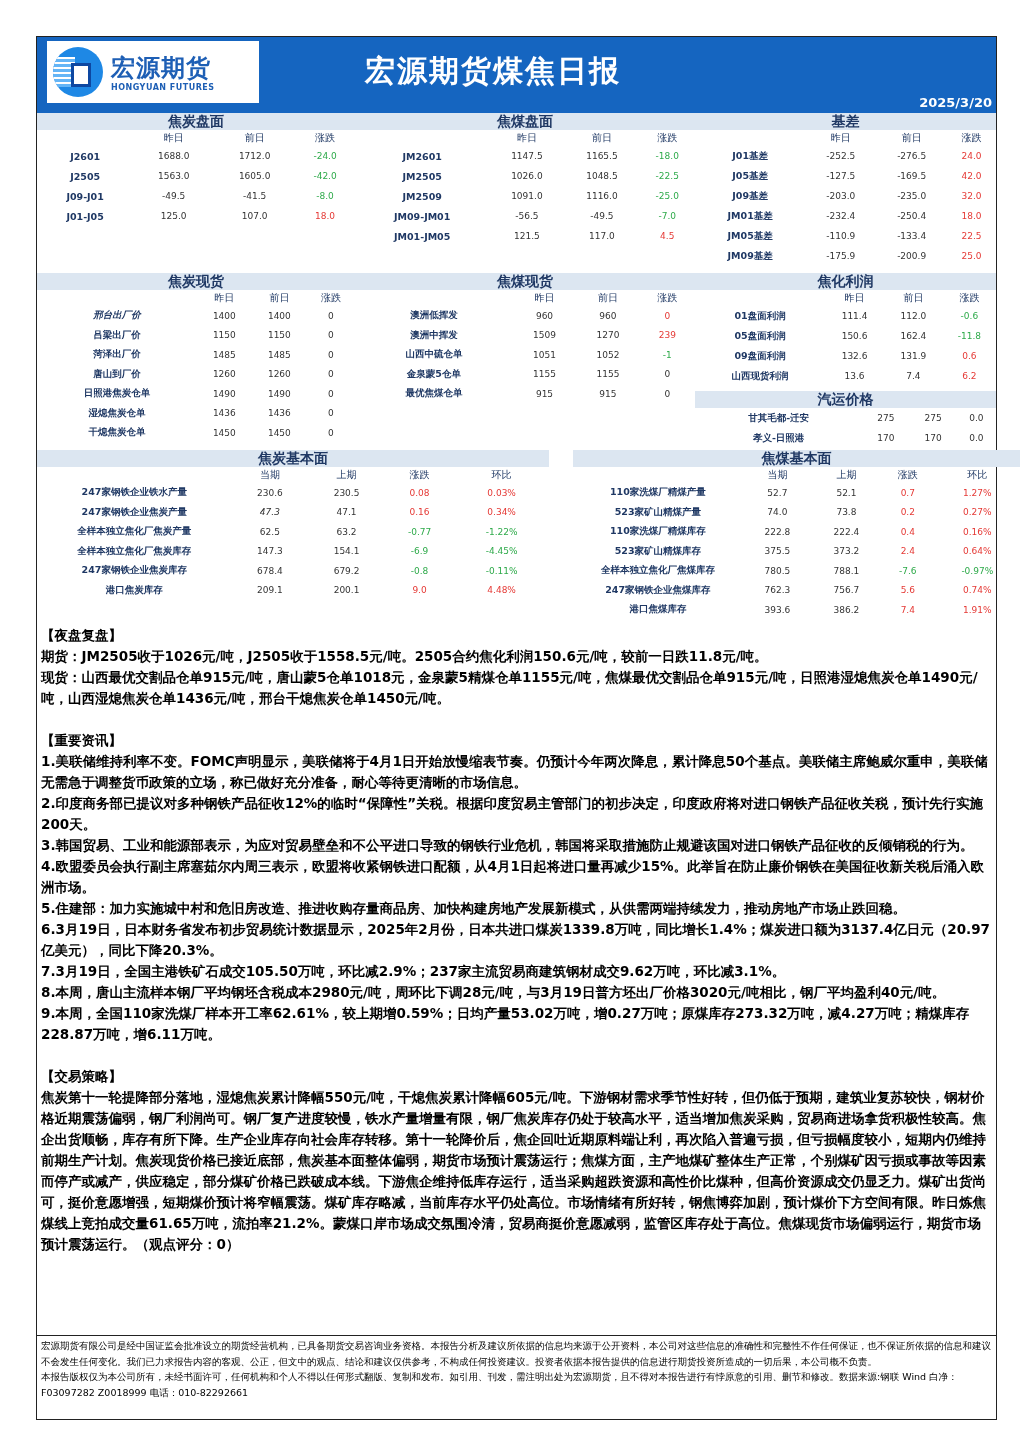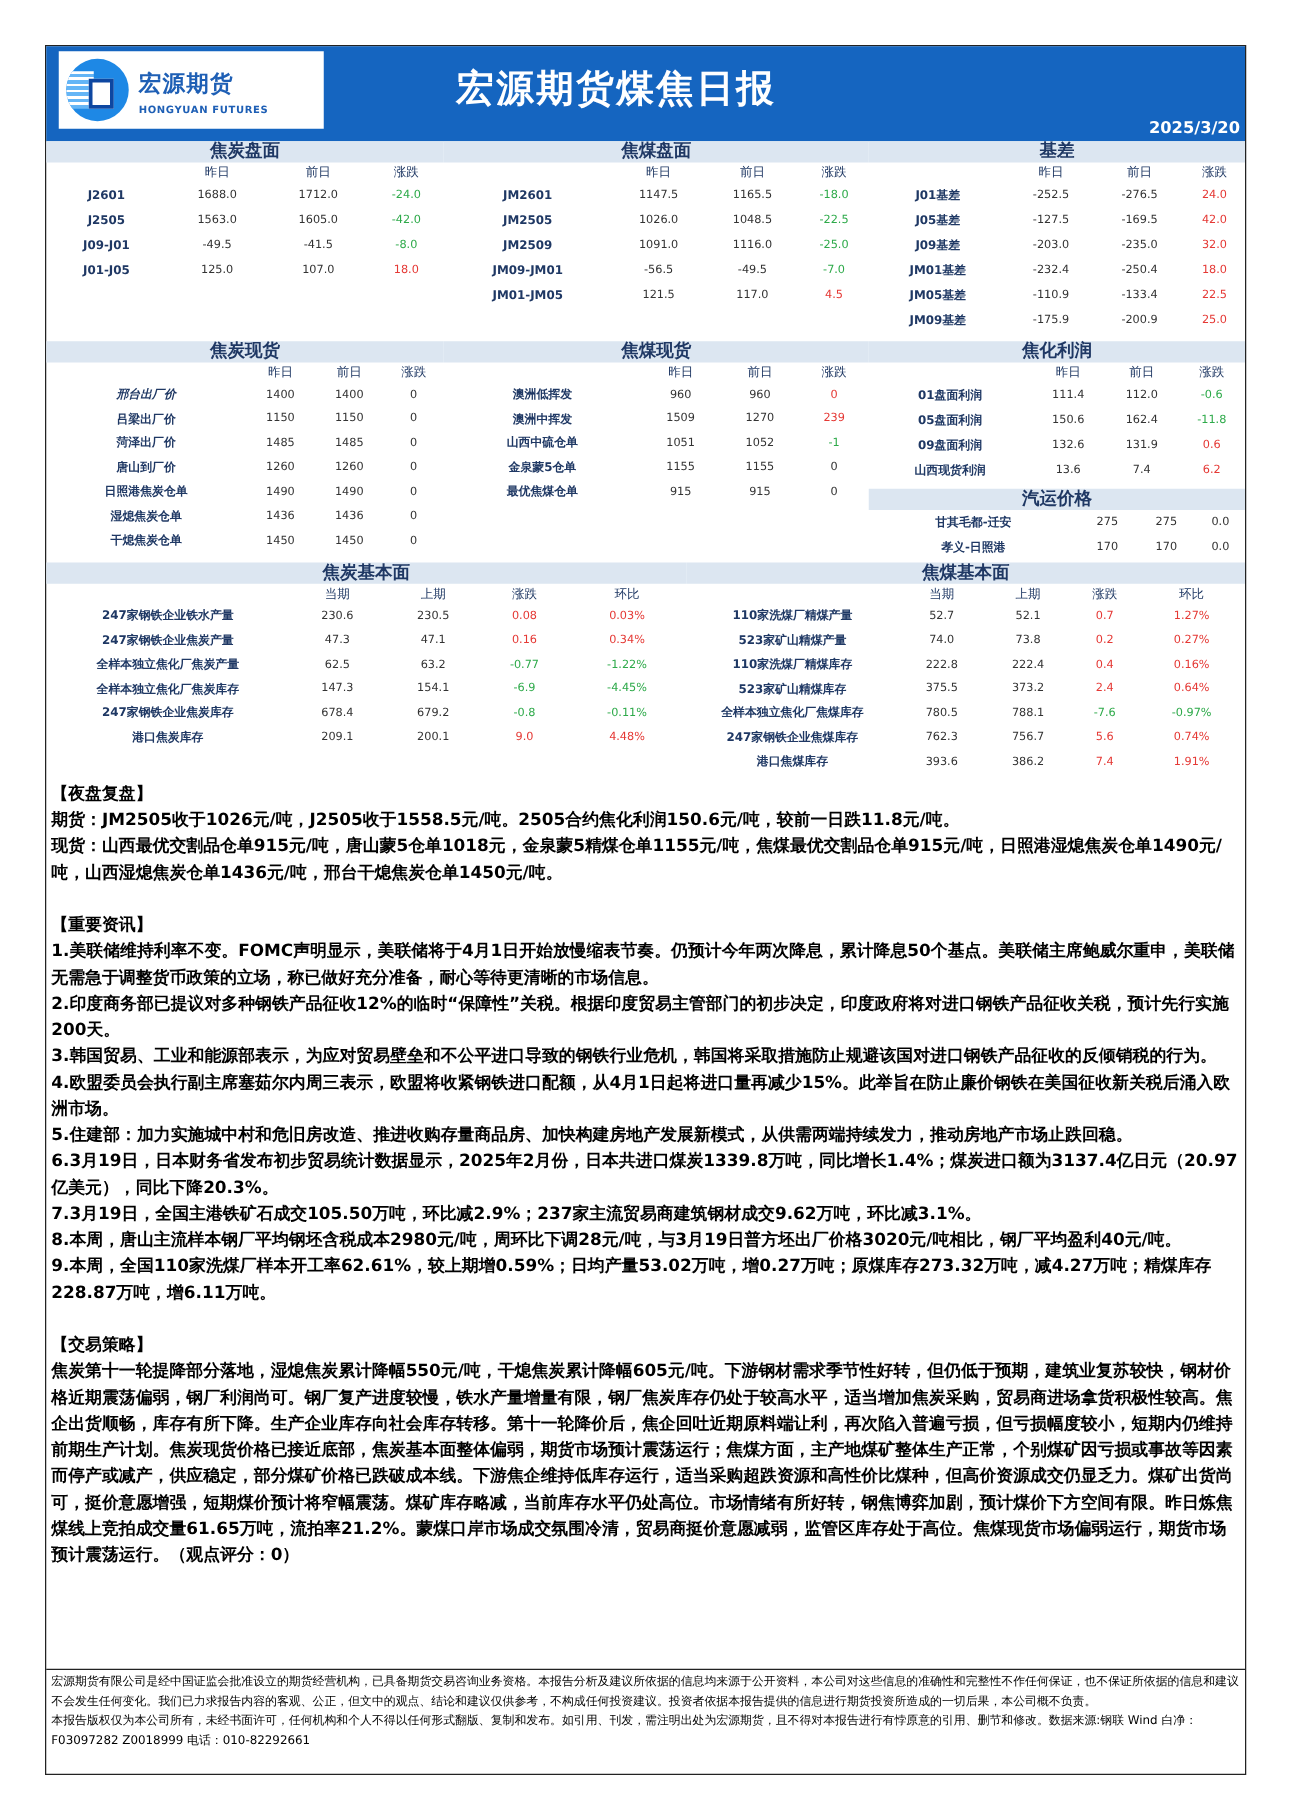--- a/index.html
+++ b/index.html
@@ -4,21 +4,21 @@
 <style>
   * { box-sizing: border-box; margin: 0; padding: 0; }
   body { width: 1033px; height: 1456px; background: #ffffff; font-family: "DejaVu Sans", sans-serif; position: relative; }
   .page { position: absolute; left: 36px; top: 36px; width: 961px; height: 1384px; border: 1px solid #222; background: #fff; }
   .header { position: absolute; left: 0; top: 0; width: 959px; height: 76px; background: #1565c0; }
   .logo { position: absolute; left: 10px; top: 4px; width: 212px; height: 62px; background: #fff; display: flex; align-items: center; padding-left: 6px; }
   .logo-mark { width: 50px; height: 50px; border-radius: 50%; background: radial-gradient(circle at 55% 50%, #fff 0 8px, #1e88e5 9px 25px); position: relative; overflow: hidden; }
   .logo-mark::before { content: ""; position: absolute; left: 0; top: 10px; width: 22px; height: 30px; background: repeating-linear-gradient(#fff 0 2px, #64b5f6 2px 5px); }
   .logo-mark::after { content: ""; position: absolute; left: 18px; top: 16px; width: 14px; height: 18px; background: #fff; border: 3px solid #0d47a1; }
   .logo-text { margin-left: 8px; display: flex; flex-direction: column; }
-  .logo-cn { font-size: 18px; font-weight: bold; color: #1e5fb5; letter-spacing: 1px; line-height: 30px; }
+  .logo-cn { font-size: 24px; font-weight: bold; color: #1e5fb5; letter-spacing: 1px; line-height: 30px; }
   .logo-en { font-size: 8px; font-weight: bold; color: #1e5fb5; letter-spacing: 0.5px; }
   .title { position: absolute; left: 328px; top: 14px; font-size: 30px; color: #ffffff; letter-spacing: 2px; font-weight: bold; }
   .date { position: absolute; right: 4px; top: 58px; font-size: 13px; color: #fff; font-weight: bold; }
 
   .grid { position: absolute; left: 0; top: 76px; width: 959px; }
   .sec-title { background: #dce6f1; color: #1f3864; font-size: 14px; font-weight: bold; text-align: center; height: 17px; line-height: 17px; }
   .block { position: absolute; }
   table.t { border-collapse: collapse; width: 100%; font-size: 9px; color: #333; }
   table.t td { text-align: center; height: 20px; }
   table.t th { font-weight: normal; font-size: 10px; color: #1f3864; height: 16px; }
@@ -349,21 +349,21 @@
             </tr>
             <tr>
               <td class="lbl" style="height: 19.5px; width: 38%;">247家钢铁企业铁水产量</td>
               <td class="" style="height: 19.5px;">230.6</td>
               <td class="" style="height: 19.5px;">230.5</td>
               <td class="pos" style="height: 19.5px;">0.08</td>
               <td class="pos" style="height: 19.5px;">0.03%</td>
             </tr>
             <tr>
               <td class="lbl" style="height: 19.5px; width: 38%;">247家钢铁企业焦炭产量</td>
-              <td class="" style="height: 19.5px;">47.3</td>
+              <td class="" style="height: 19.5px; font-style: italic;">47.3</td>
               <td class="" style="height: 19.5px;">47.1</td>
               <td class="pos" style="height: 19.5px;">0.16</td>
               <td class="pos" style="height: 19.5px;">0.34%</td>
             </tr>
             <tr>
               <td class="lbl" style="height: 19.5px; width: 38%;">全样本独立焦化厂焦炭产量</td>
               <td class="" style="height: 19.5px;">62.5</td>
               <td class="" style="height: 19.5px;">63.2</td>
               <td class="neg" style="height: 19.5px;">-0.77</td>
               <td class="neg" style="height: 19.5px;">-1.22%</td>
@@ -385,21 +385,21 @@
             <tr>
               <td class="lbl" style="height: 19.5px; width: 38%;">港口焦炭库存</td>
               <td class="" style="height: 19.5px;">209.1</td>
               <td class="" style="height: 19.5px;">200.1</td>
               <td class="pos" style="height: 19.5px;">9.0</td>
               <td class="pos" style="height: 19.5px;">4.48%</td>
             </tr>
           </tbody>
         </table>
       </div>
-    <div class="block" style="left:512px;top:337px;width:447px;" id="blk-coal-fund">
+    <div class="block" style="left:536px;top:337px;width:447px;" id="blk-coal-fund">
         <div class="sec-title">焦煤基本面</div>
         <table class="t">
           <tbody>
             <tr>
               <th></th>
               <th>当期</th>
               <th>上期</th>
               <th>涨跌</th>
               <th>环比</th>
             </tr>

